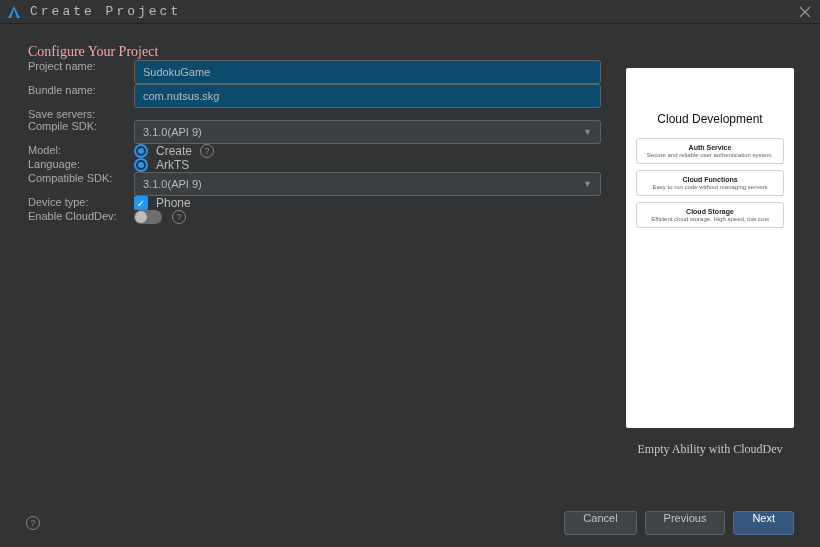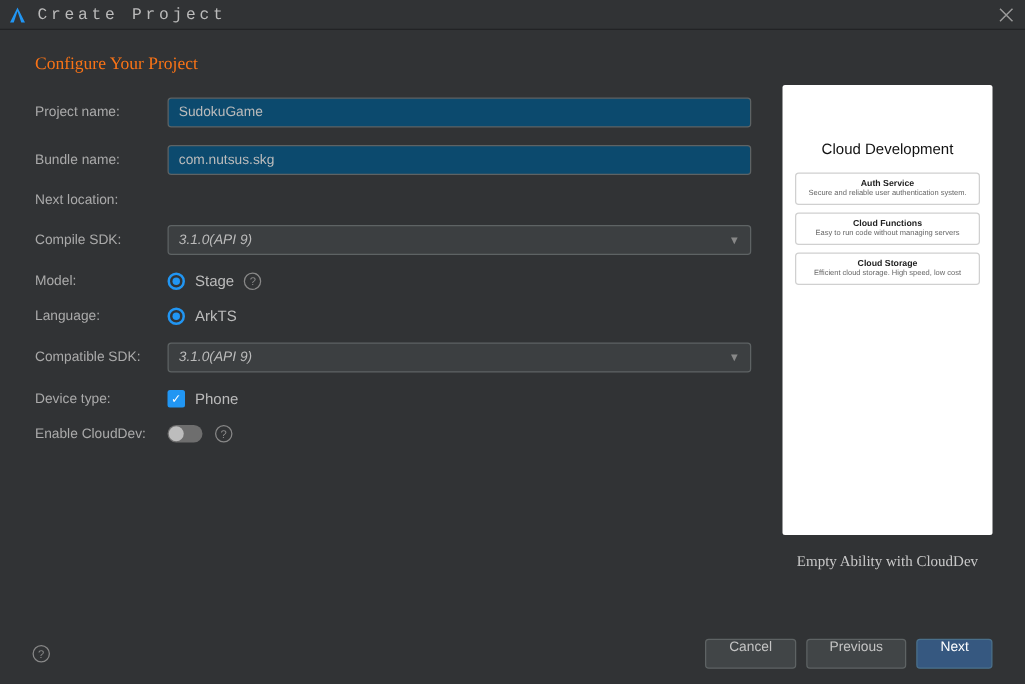--- a/index.html
+++ b/index.html
@@ -43,29 +43,27 @@
       color: #999;
     }
     .content {
       display: flex;
       padding: 20px 26px 0 28px;
       gap: 24px;
     }
     .form-area { flex: 1; }
     .section-heading {
       font-size: 14px;
-      color: #f97316;
+      color: #fca5a5;
       font-weight: 400;
-      margin-bottom: 18px;
       font-family: Georgia, serif;
     }
     .row {
       display: flex;
-      align-items: center;
-      margin-bottom: 14px;
+      align-items: flex-start;
     }
     .row .label {
       width: 106px;
       font-size: 11px;
       color: #aaa;
     }
     .row .field {
       flex: 1;
       max-width: 467px;
     }
@@ -94,21 +92,20 @@
       background: #3c3f41;
       border: 1px solid #5e6364;
       border-radius: 3px;
       color: #bbbbbb;
       font-size: 11px;
       padding: 0 8px;
       display: flex;
       align-items: center;
       justify-content: space-between;
       cursor: pointer;
-      font-style: italic;
     }
     .select-field .chev { color: #888; font-size: 9px; }
     .radio-row { display: flex; align-items: center; gap: 8px; }
     .radio {
       width: 14px; height: 14px;
       border-radius: 50%;
       border: 2px solid #2196f3;
       position: relative;
       display: inline-block;
     }
@@ -261,38 +258,38 @@
     </div>
 
     <div class="row">
       <div class="label">Bundle name:</div>
       <div class="field">
         <input class="text-input" value="com.nutsus.skg" style="">
       </div>
     </div>
 
     <div class="row">
-      <div class="label">Next location:</div>
+      <div class="label">Save servers:</div>
     </div>
 
     <div class="row">
       <div class="label">Compile SDK:</div>
       <div class="field">
         <div class="select-field">
           <span>3.1.0(API 9)</span>
           <span class="chev">▼</span>
         </div>
       </div>
     </div>
 
     <div class="row">
       <div class="label">Model:</div>
       <div class="field radio-row">
         <span class="radio checked"></span>
-        <span>Stage</span>
+        <span>Create</span>
         <span class="help-icon">?</span>
       </div>
     </div>
 
     <div class="row">
       <div class="label">Language:</div>
       <div class="field radio-row">
         <span class="radio checked"></span>
         <span>ArkTS</span>
       </div>

